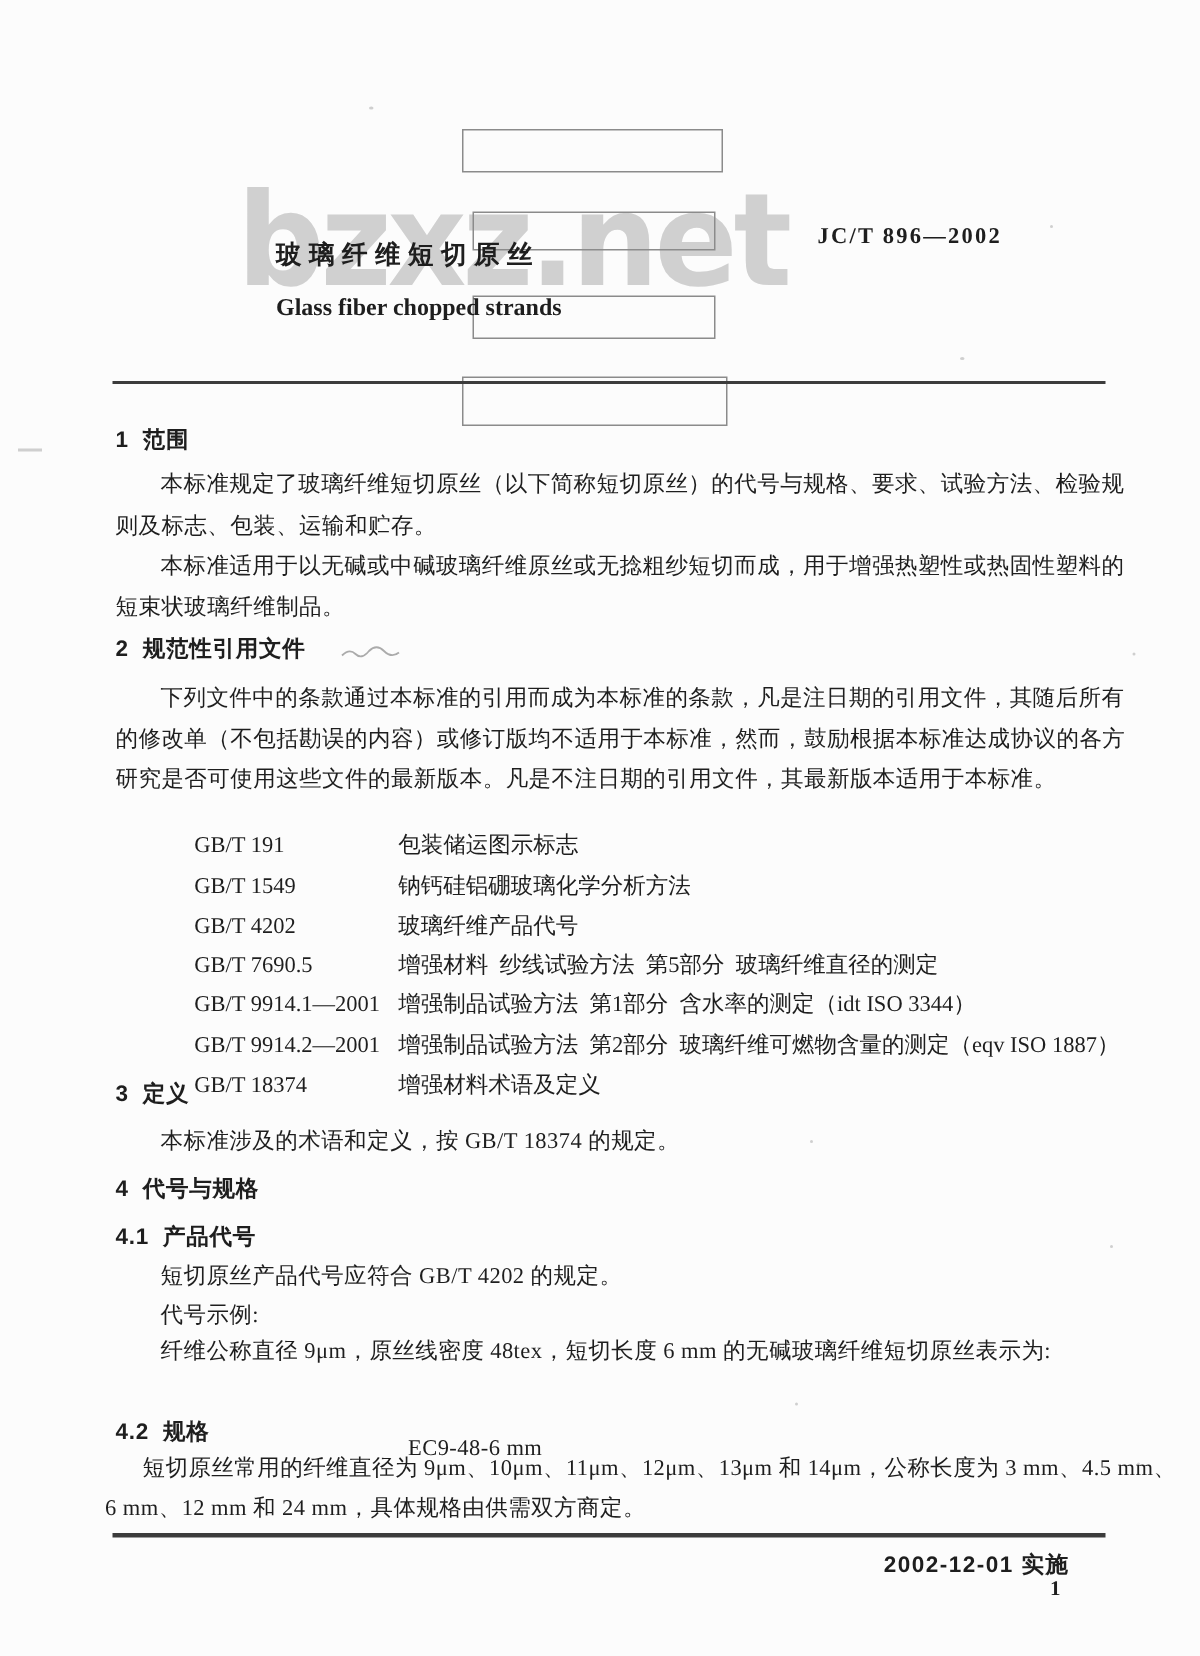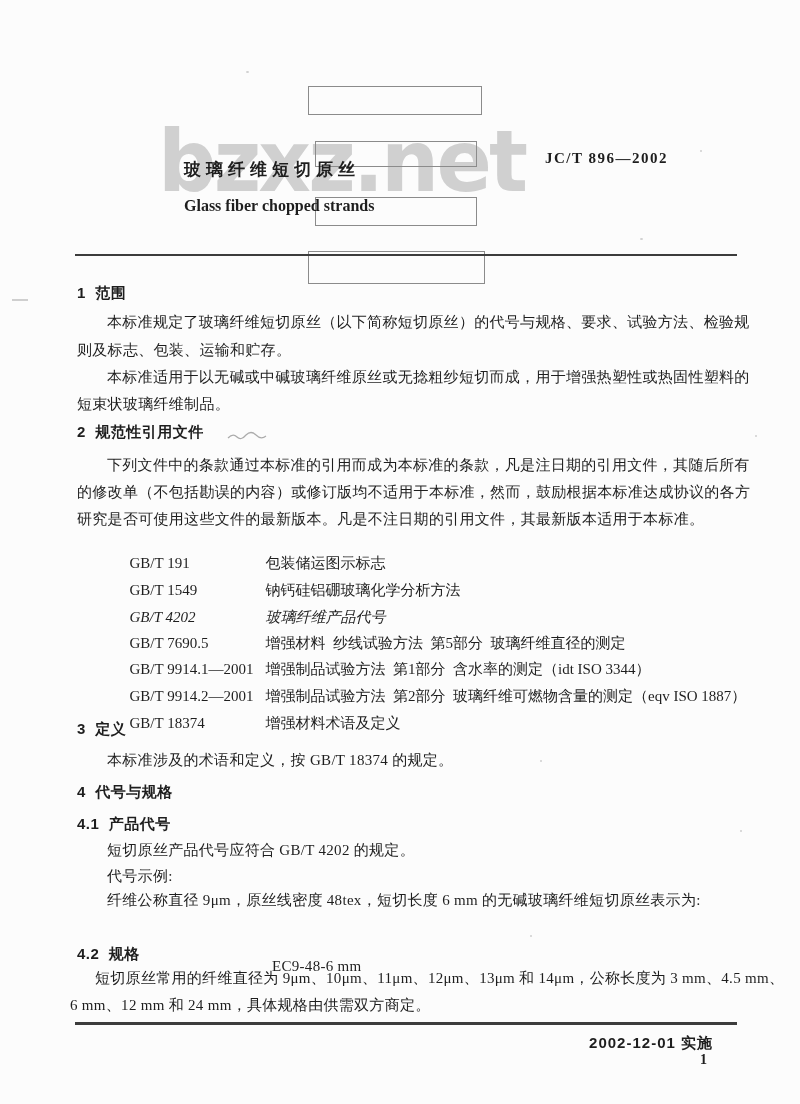--- a/index.html
+++ b/index.html
@@ -96,21 +96,21 @@
     <div class="line" style="left:107px;top:456px;">下列文件中的条款通过本标准的引用而成为本标准的条款，凡是注日期的引用文件，其随后所有</div>
     <div class="line" style="left:77px;top:483px;">的修改单（不包括勘误的内容）或修订版均不适用于本标准，然而，鼓励根据本标准达成协议的各方</div>
     <div class="line" style="left:77px;top:510px;">研究是否可使用这些文件的最新版本。凡是不注日期的引用文件，其最新版本适用于本标准。</div>
 
     <div class="ref-row" style="top:537px;">
       <span class="ref-code">GB/T 191</span><span class="ref-title">包装储运图示标志</span>
     </div>
     <div class="ref-row" style="top:564px;">
       <span class="ref-code">GB/T 1549</span><span class="ref-title">钠钙硅铝硼玻璃化学分析方法</span>
     </div>
-    <div class="ref-row" style="top:591px;font-style:italic;">
+    <div class="ref-row" style="top:591px;">
       <span class="ref-code">GB/T 4202</span><span class="ref-title">玻璃纤维产品代号</span>
     </div>
     <div class="ref-row" style="top:617px;">
       <span class="ref-code">GB/T 7690.5</span><span class="ref-title">增强材料  纱线试验方法  第5部分  玻璃纤维直径的测定</span>
     </div>
     <div class="ref-row" style="top:643px;">
       <span class="ref-code">GB/T 9914.1—2001</span><span class="ref-title">增强制品试验方法  第1部分  含水率的测定（idt ISO 3344）</span>
     </div>
     <div class="ref-row" style="top:670px;">
       <span class="ref-code">GB/T 9914.2—2001</span><span class="ref-title">增强制品试验方法  第2部分  玻璃纤维可燃物含量的测定（eqv ISO 1887）</span>

